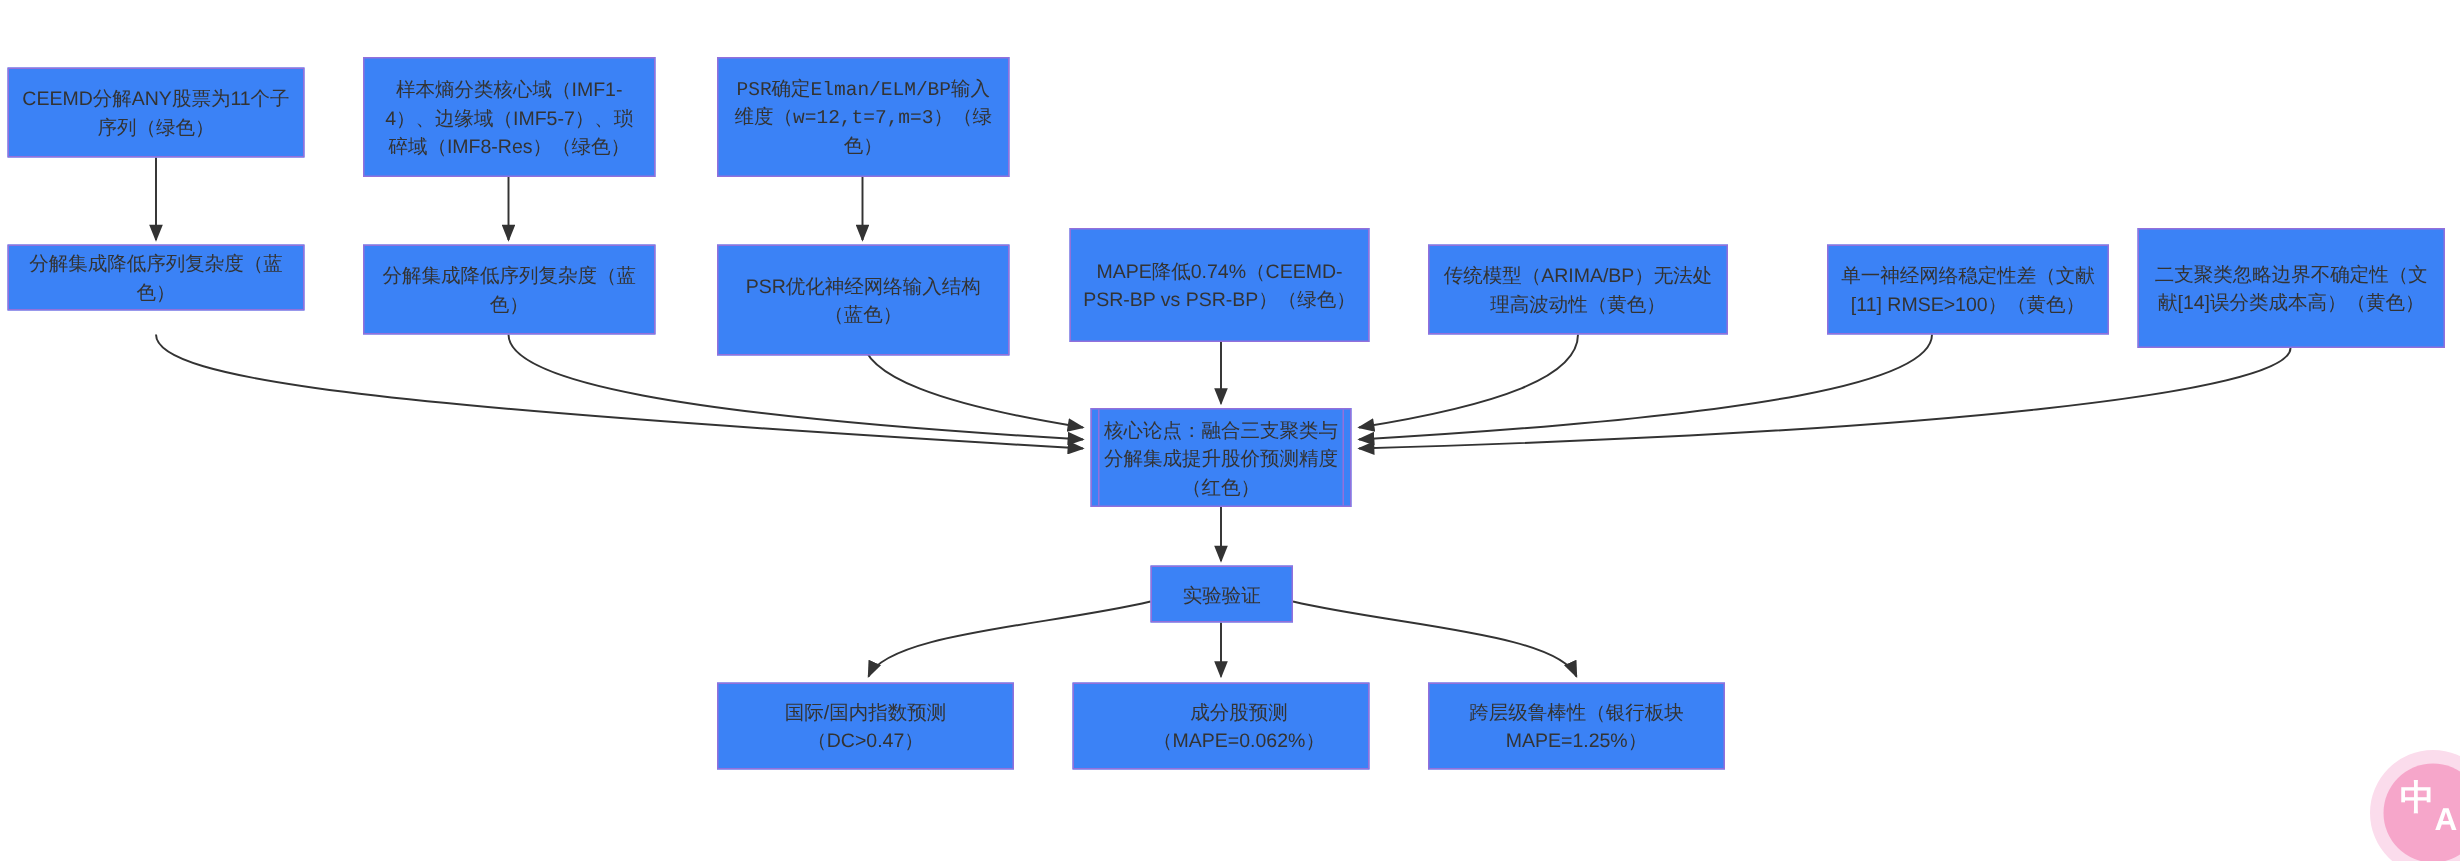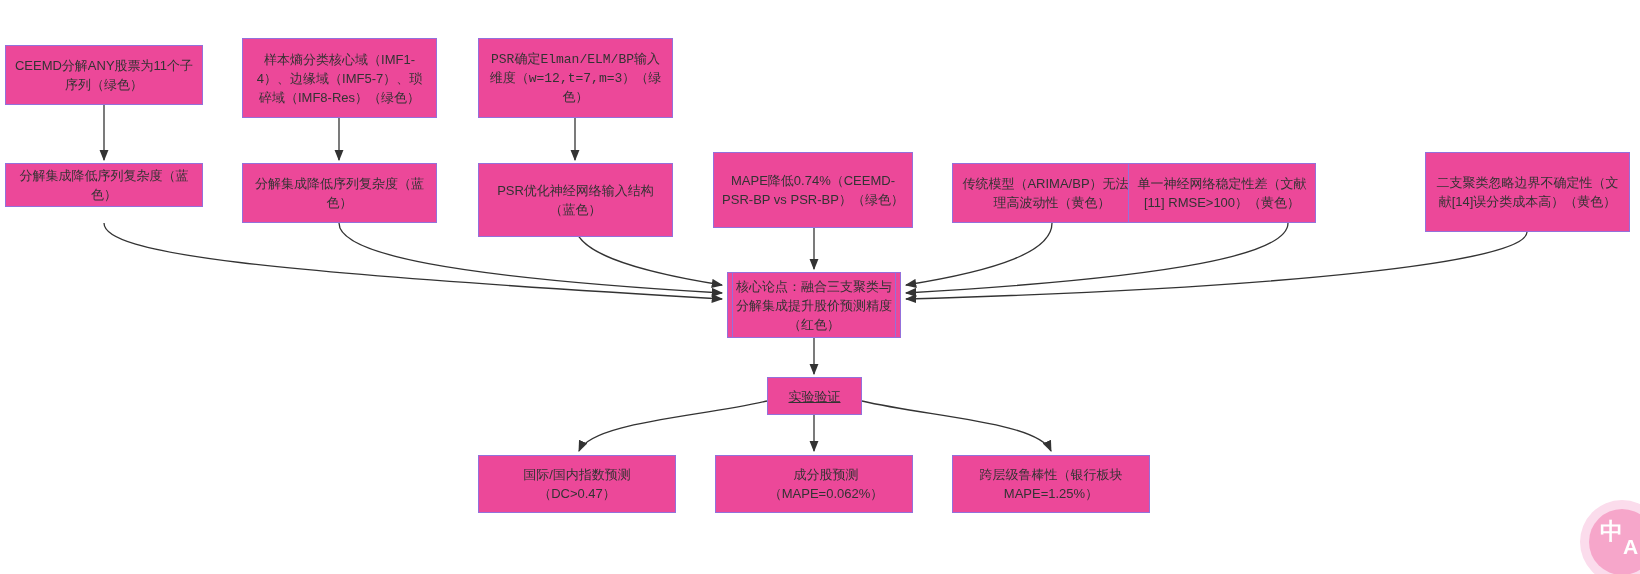--- a/index.html
+++ b/index.html
@@ -1,45 +1,45 @@
 <!DOCTYPE html>
 <html><head>
 <meta charset="utf-8">
 <style>
   html,body{margin:0;padding:0;background:#ffffff;}
   body{font-family:"Liberation Sans","DejaVu Sans",sans-serif;}
   #canvas{position:relative;width:1640px;height:574px;background:#ffffff;overflow:hidden;}
   #edge-layer{position:absolute;left:0;top:0;width:1640px;height:574px;pointer-events:none;}
   .node{
     position:absolute;
-    background:#ec4899;
+    background:#3b82f6;
     border:1px solid #9370DB;
     color:#333333;
     display:flex;align-items:center;justify-content:center;
     text-align:center;
     font-size:13px;line-height:19px;
     box-sizing:border-box;
     padding:3px 8px;
     z-index:2;
   }
   .node .bar{position:absolute;top:0;bottom:0;width:1px;background:#9370DB;}
   .node .bar.left{left:4px;}
   .node .bar.right{right:4px;}
   #n-top1{left:5px;top:45px;width:198px;height:60px;}
   #n-top2{left:242px;top:38px;width:195px;height:80px;}
   #n-top3{left:478px;top:38px;width:195px;height:80px;font-family:Liberation Mono, monospace;}
   #n-mid1{left:5px;top:163px;width:198px;height:44px;}
   #n-mid2{left:242px;top:163px;width:195px;height:60px;}
   #n-mid3{left:478px;top:163px;width:195px;height:74px;}
   #n-mid4{left:713px;top:152px;width:200px;height:76px;}
   #n-mid5{left:952px;top:163px;width:200px;height:60px;}
-  #n-mid6{left:1128px;top:163px;width:188px;height:60px;}
+  #n-mid6{left:1218px;top:163px;width:188px;height:60px;}
   #n-mid7{left:1425px;top:152px;width:205px;height:80px;}
   #n-core{left:727px;top:272px;width:174px;height:66px;}
-  #n-verify{left:767px;top:377px;width:95px;height:38px;text-decoration:underline;}
+  #n-verify{left:767px;top:377px;width:95px;height:38px;}
   #n-b1{left:478px;top:455px;width:198px;height:58px;}
   #n-b2{left:715px;top:455px;width:198px;height:58px;padding-left:32px;}
   #n-b3{left:952px;top:455px;width:198px;height:58px;}
   .edge{stroke:#333333;stroke-width:1.3;fill:none;}
   #translate-badge{
     position:absolute;left:1589px;top:509px;width:66px;height:66px;
     border-radius:50%;
     background:#f6a6ca;
     box-shadow:0 0 0 9px #fbdcec;
     z-index:5;cursor:pointer;

